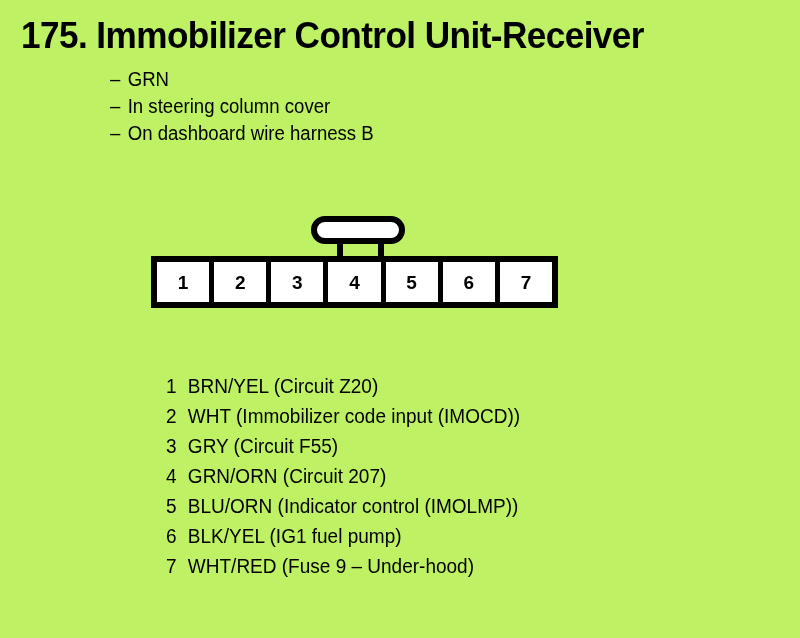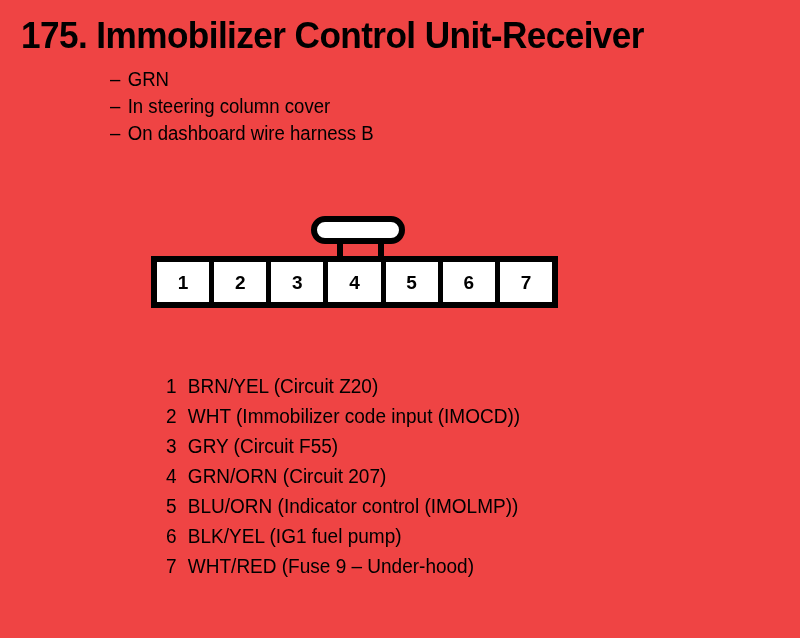--- a/index.html
+++ b/index.html
@@ -5,21 +5,21 @@
 <style>
   html, body {
     margin: 0;
     padding: 0;
     background: #ffffff;
   }
   #page {
     position: relative;
     width: 800px;
     height: 638px;
-    background: #ef4444;
+    background: #bef264;
     overflow: hidden;
     font-family: "Liberation Sans", sans-serif;
     color: #000000;
   }
 
   
   #title {
     position: absolute;
     left: 21px;
     top: 14px;

